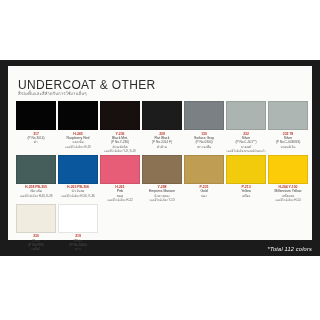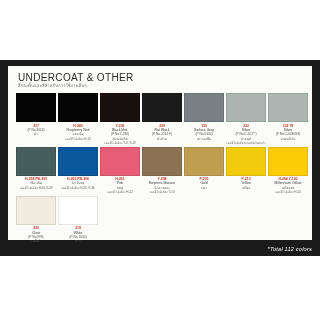--- a/index.html
+++ b/index.html
@@ -37,26 +37,27 @@
     height: 100%;
     background: #fbfbfa;
     box-sizing: border-box;
     padding: 7px 6px 4px 8px;
   }
 
   .titles {
     margin: 0 0 4px 2px;
   }
   .title {
-    font-size: 10px;
+    font-size: 12px;
     letter-spacing: 0.35px;
     color: #2c2c2c;
     font-weight: 500;
     line-height: 9px;
     white-space: nowrap;
+    margin-top: 8px;
   }
   .subtitle {
     font-size: 4.3px;
     color: #6d6d6d;
     letter-spacing: 0.1px;
     line-height: 7px;
     white-space: nowrap;
   }
 
   .swatch-grid {

